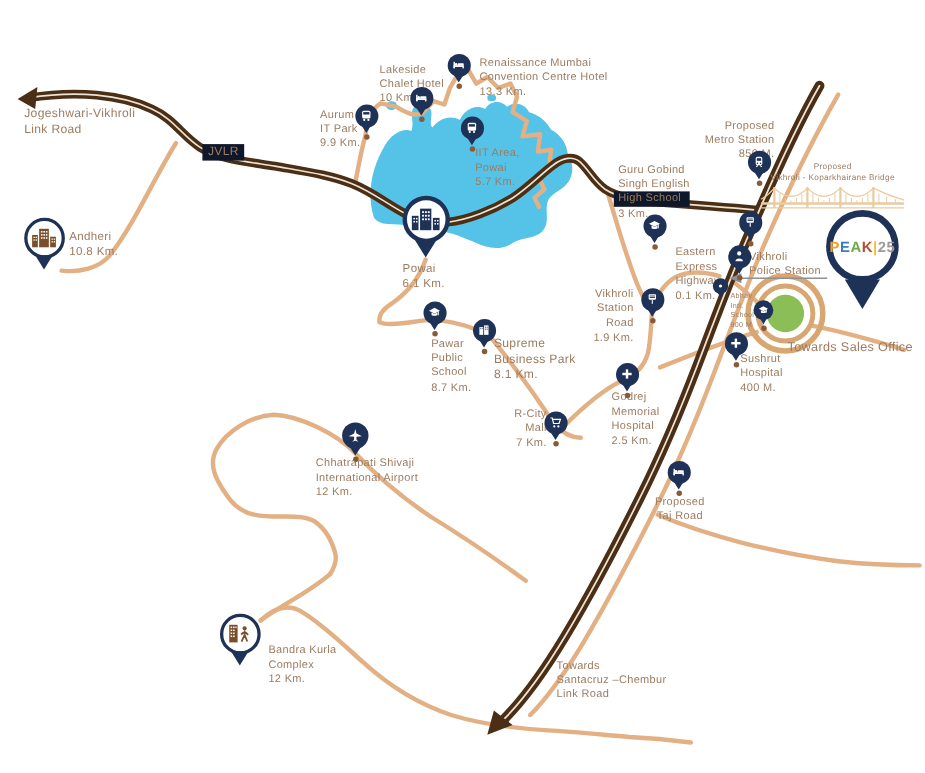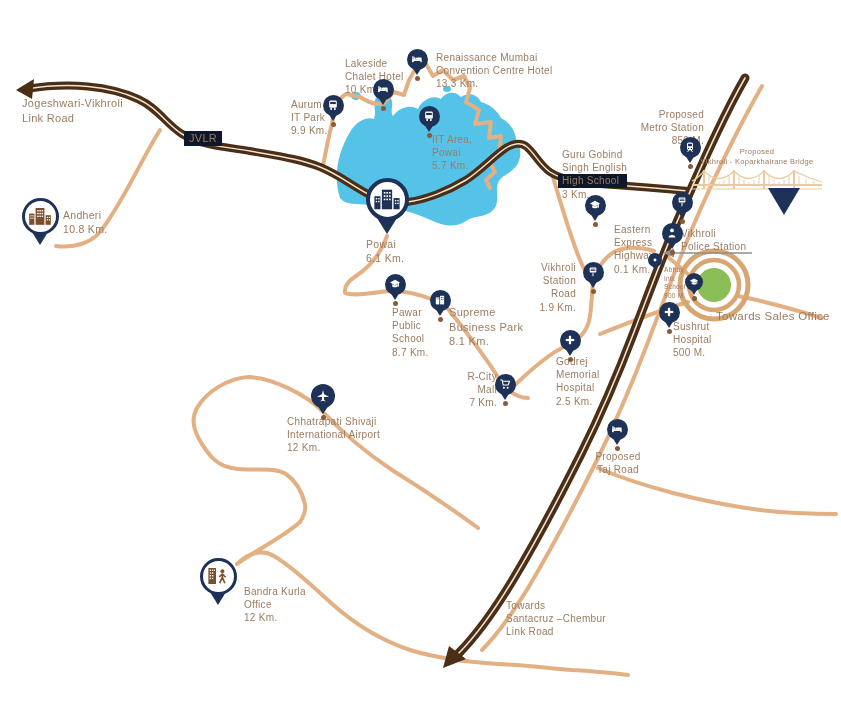--- a/index.html
+++ b/index.html
@@ -172,21 +172,21 @@
         <span class="ln">Intl.</span>
         <span class="ln">School</span>
         <span class="ln">900 M</span>
       </div>
       <div class="lbl align-left" style="font-size: 11.5px; top: 309px; left: 716px;">
         <span class="ln">Towards Sales Office</span>
       </div>
       <div class="lbl align-left" style="font-size: 10px; top: 320px; left: 673px;">
         <span class="ln">Sushrut</span>
         <span class="ln">Hospital</span>
-        <span class="ln">500 M.</span>
+        <span class="ln">400 M.</span>
       </div>
       <div class="lbl align-right" style="font-size: 10px; top: 261px; right: 265px;">
         <span class="ln">Vikhroli</span>
         <span class="ln">Station</span>
         <span class="ln">Road</span>
         <span class="ln">1.9 Km.</span>
       </div>
       <div class="lbl align-left" style="font-size: 10px; top: 355px; left: 556px;">
         <span class="ln">Godrej</span>
         <span class="ln">Memorial</span>
@@ -218,21 +218,21 @@
         <span class="ln">Proposed</span>
         <span class="ln">Taj Road</span>
       </div>
       <div class="lbl align-left" style="font-size: 10px; top: 599px; left: 506px;">
         <span class="ln">Towards</span>
         <span class="ln">Santacruz –Chembur</span>
         <span class="ln">Link Road</span>
       </div>
       <div class="lbl align-left" style="font-size: 10px; top: 585px; left: 244px;">
         <span class="ln">Bandra Kurla</span>
-        <span class="ln">Office</span>
+        <span class="ln">Complex</span>
         <span class="ln">12 Km.</span>
       </div>
     </div>
   <div id="pin-layer">
       <div class="pin" style="left: 372.5px; top: 78.5px; width: 21px;">
         <div class="head" style="width: 21px; height: 21px;">
           <span style="display: flex;">
             <svg width="12" height="12" viewBox="0 0 12 12" fill="#fff">
               <rect x="1.3" y="3.2" width="1.3" height="5.6"></rect>
               <rect x="1.3" y="6.2" width="9.4" height="1.7"></rect>
@@ -564,16 +564,19 @@
                 <rect x="26" y="14" width="1.5" height="1.5"></rect>
                 <rect x="23.5" y="17" width="1.5" height="1.5"></rect>
                 <rect x="26" y="17" width="1.5" height="1.5"></rect>
               </g>
             </svg>
           </span>
         </div>
         <div class="tail" style="border-left: 10.5px solid transparent; border-right: 10.5px solid transparent; border-top: 16px solid rgb(30, 49, 86);"></div>
       </div>
       <div class="pin" style="left: 751px; top: 191px; width: 66px; z-index: 5;">
+        <div class="head lightface" style="width: 66px; height: 66px; border: 6.5px solid rgb(30, 49, 86);">
+          <div class="logo-text"><span style="color: rgb(239, 161, 44);">P</span><span style="color: rgb(60, 125, 193);">E</span><span style="color: rgb(105, 172, 73);">A</span><span style="color: rgb(188, 74, 46);">K</span><span style="color: rgb(242, 194, 48);">|</span><span style="color: rgb(154, 154, 154);">25</span></div>
+        </div>
         <div class="tail" style="border-left: 16px solid transparent; border-right: 16px solid transparent; border-top: 27px solid rgb(30, 49, 86);"></div>
       </div>
     </div>
 </div>
 
 </body></html>

